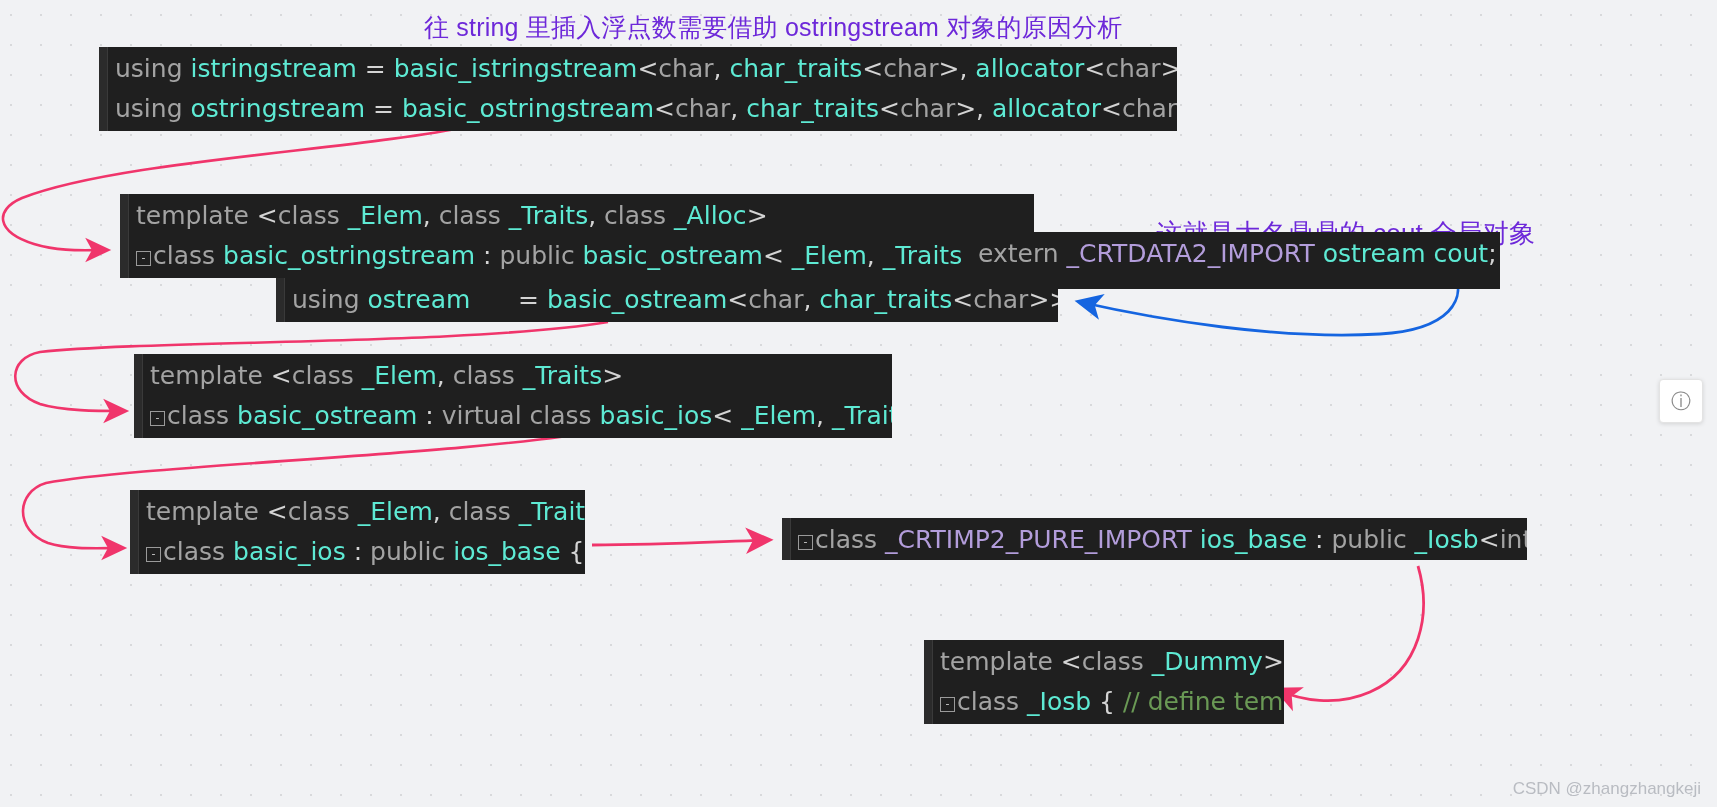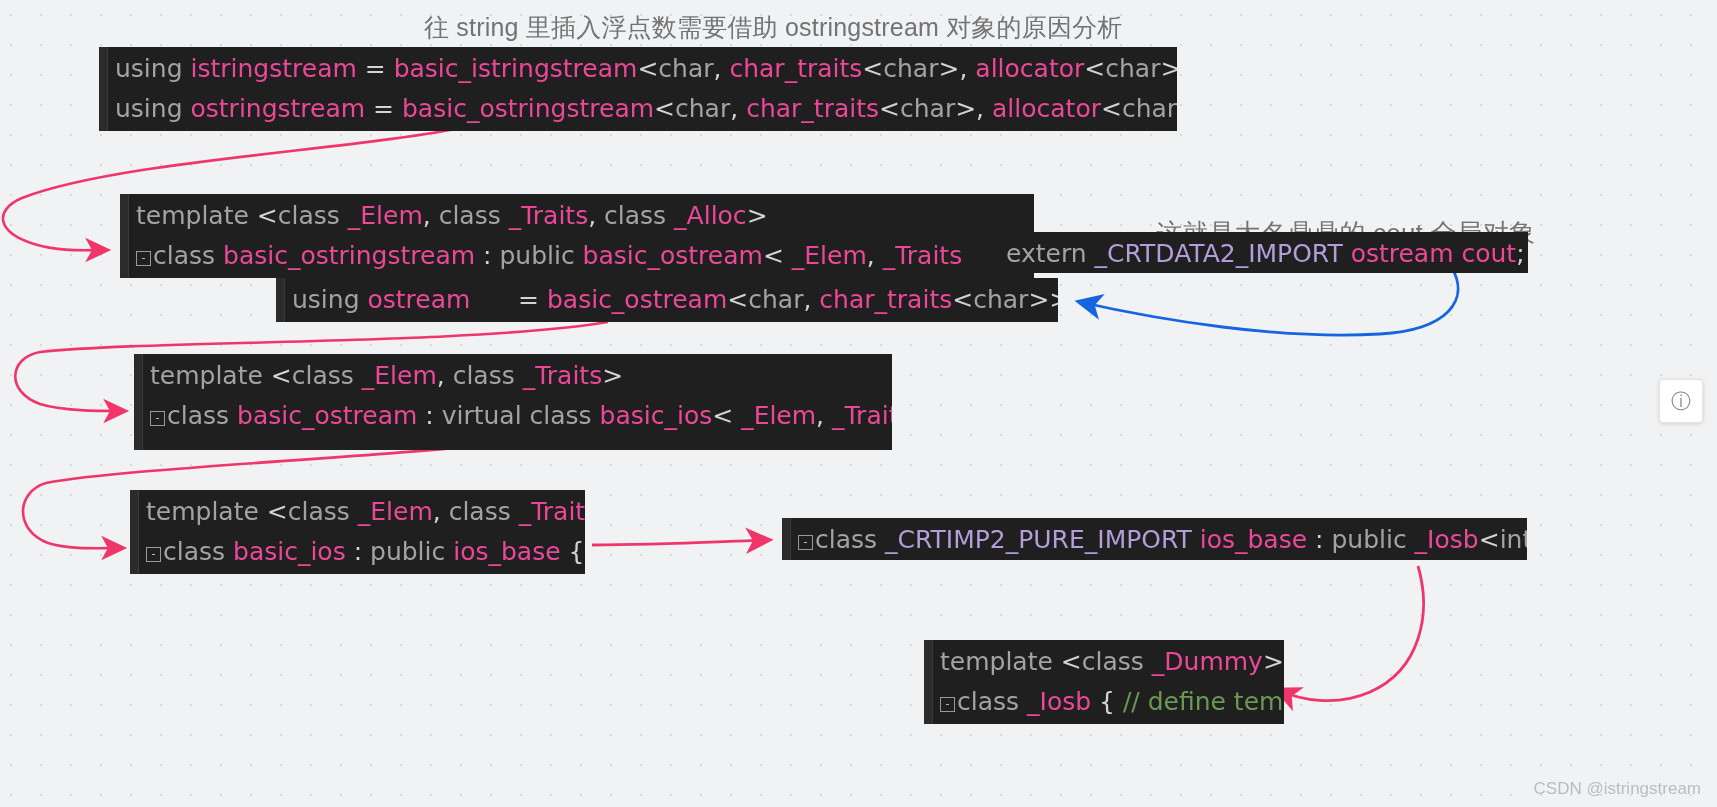--- a/index.html
+++ b/index.html
@@ -15,21 +15,21 @@
     background-image:
       radial-gradient(circle at 1px 1px, rgba(0,0,0,0.10) 1px, transparent 1.4px);
     background-size:30px 30px;
     background-position:10px 14px;
   }
   svg.arrows{position:absolute;left:0;top:0;width:1717px;height:807px;overflow:visible;pointer-events:none;}
 
   
   .note{
     position:absolute;
-    color:#737373;
+    color:#6d28d9;
     white-space:nowrap;
     font-weight:400;
   }
   #title-note{font-size:25px;left:424px;top:11px;letter-spacing:.2px;}
   #cout-note{font-size:26px;left:1156px;top:216px;letter-spacing:.2px;}
 
   
   .code{
     position:absolute;
     background:#1f1f1f;
@@ -45,21 +45,21 @@
   .code .ln{display:block;height:40px;padding-left:4px;}
   .gutter{
     position:absolute;left:0;top:0;bottom:0;width:8px;
     background:#2b2b2b;border-right:1px solid #3a3a3a;
   }
   .code .ln{position:relative;z-index:2;}
   .code.withgutter{padding-left:12px;}
 
   
   .kw   {color:#a3a3a3;}   
-  .typ  {color:#ec4899;}   
+  .typ  {color:#5eead4;}   
   .pun  {color:#d4d4d4;}   
   .mac  {color:#b39ddb;}   
   .cmt  {color:#6a9955;}   
 
   
   .fold{
     display:inline-block;width:13px;height:13px;
     border:1px solid #9a9a9a;background:#1f1f1f;color:#cfcfcf;
     font-size:11px;line-height:11px;text-align:center;
     vertical-align:3px;margin-right:2px;
@@ -132,27 +132,27 @@
   </span>
 </div>
 
 <div class="code withgutter" id="blk-ostream-alias" style="left:276px;top:278px;width:782px;height:44px;">
   <div class="gutter"></div>
   <span class="ln">
     <span class="kw">using </span><span class="typ">ostream</span><span class="pun" style="white-space:pre">      = </span><span class="typ">basic_ostream</span><span class="pun">&lt;</span><span class="kw">char</span><span class="pun">, </span><span class="typ">char_traits</span><span class="pun">&lt;</span><span class="kw">char</span><span class="pun">&gt;&gt;;</span>
   </span>
 </div>
 
-<div class="code" id="blk-cout" style="left:994px;top:232px;width:534px;height:41px;padding-left:8px;">
+<div class="code" id="blk-cout" style="left:966px;top:232px;width:534px;height:57px;padding-left:8px;">
   <span class="ln">
     <span class="kw">extern </span><span class="mac">_CRTDATA2_IMPORT </span><span class="typ">ostream </span><span class="typ">cout</span><span class="pun">;</span>
   </span>
 </div>
 
-<div class="code withgutter" id="blk-basic-ostream" style="left:134px;top:354px;width:758px;height:96px;">
+<div class="code withgutter" id="blk-basic-ostream" style="left:134px;top:354px;width:758px;height:84px;">
   <div class="gutter"></div>
   <span class="ln">
     <span class="kw">template </span><span class="pun">&lt;</span><span class="kw">class </span><span class="typ">_Elem</span><span class="pun">, </span><span class="kw">class </span><span class="typ">_Traits</span><span class="pun">&gt;</span>
   </span>
   <span class="ln">
     <span class="fold">-</span><span class="kw">class </span><span class="typ">basic_ostream</span><span class="pun"> : </span><span class="kw">virtual class </span><span class="typ">basic_ios</span><span class="pun">&lt; </span><span class="typ">_Elem</span><span class="pun">, </span><span class="typ">_Traits</span>
   </span>
 </div>
 
 <div class="code withgutter" id="blk-basic-ios" style="left:130px;top:490px;width:455px;height:84px;">
@@ -179,13 +179,13 @@
   </span>
   <span class="ln">
     <span class="fold">-</span><span class="kw">class </span><span class="typ">_Iosb</span><span class="pun"> { </span><span class="cmt">// define templa</span>
   </span>
 </div>
 
 <div id="info-btn">
   <span>ⓘ</span>
 </div>
 
-<div id="watermark">CSDN @istringstream</div>
+<div id="watermark">CSDN @zhangzhangkeji</div>
 
 </body></html>

